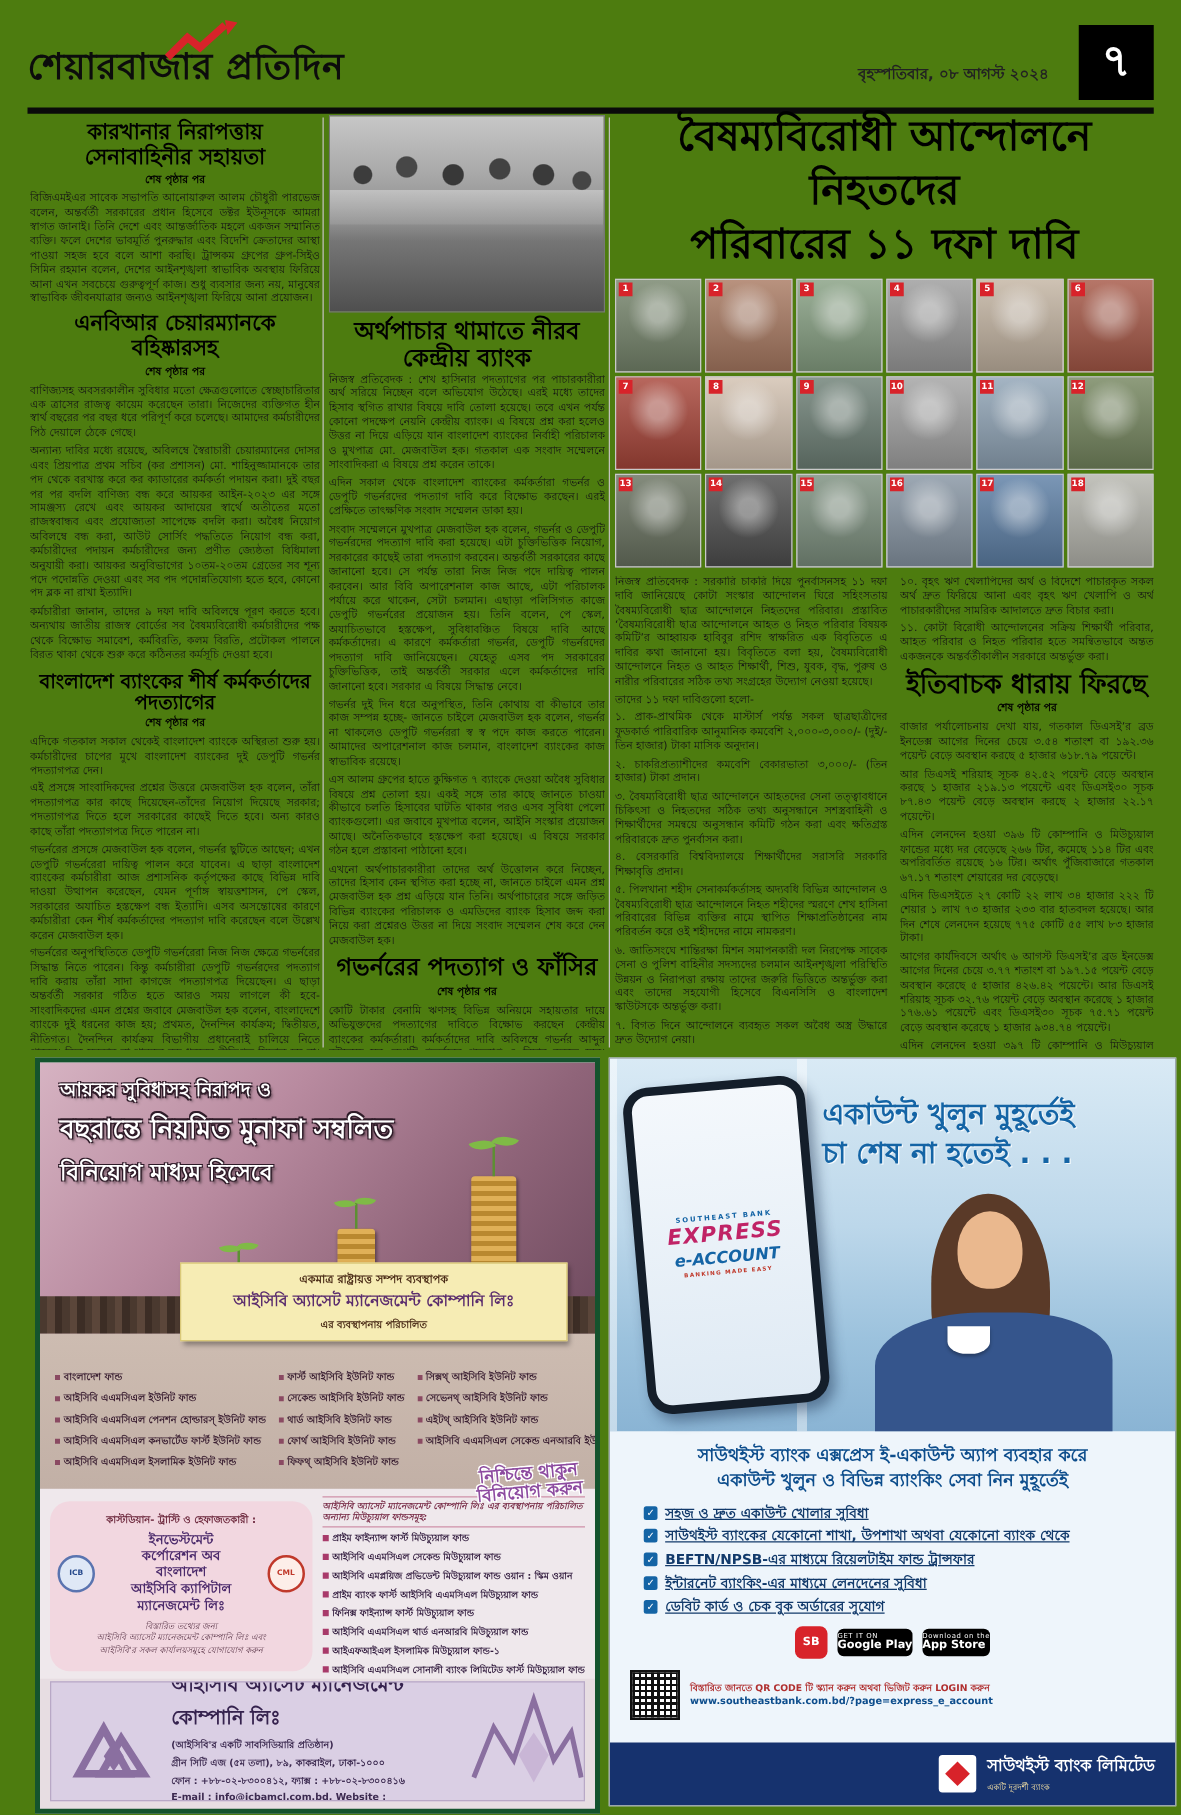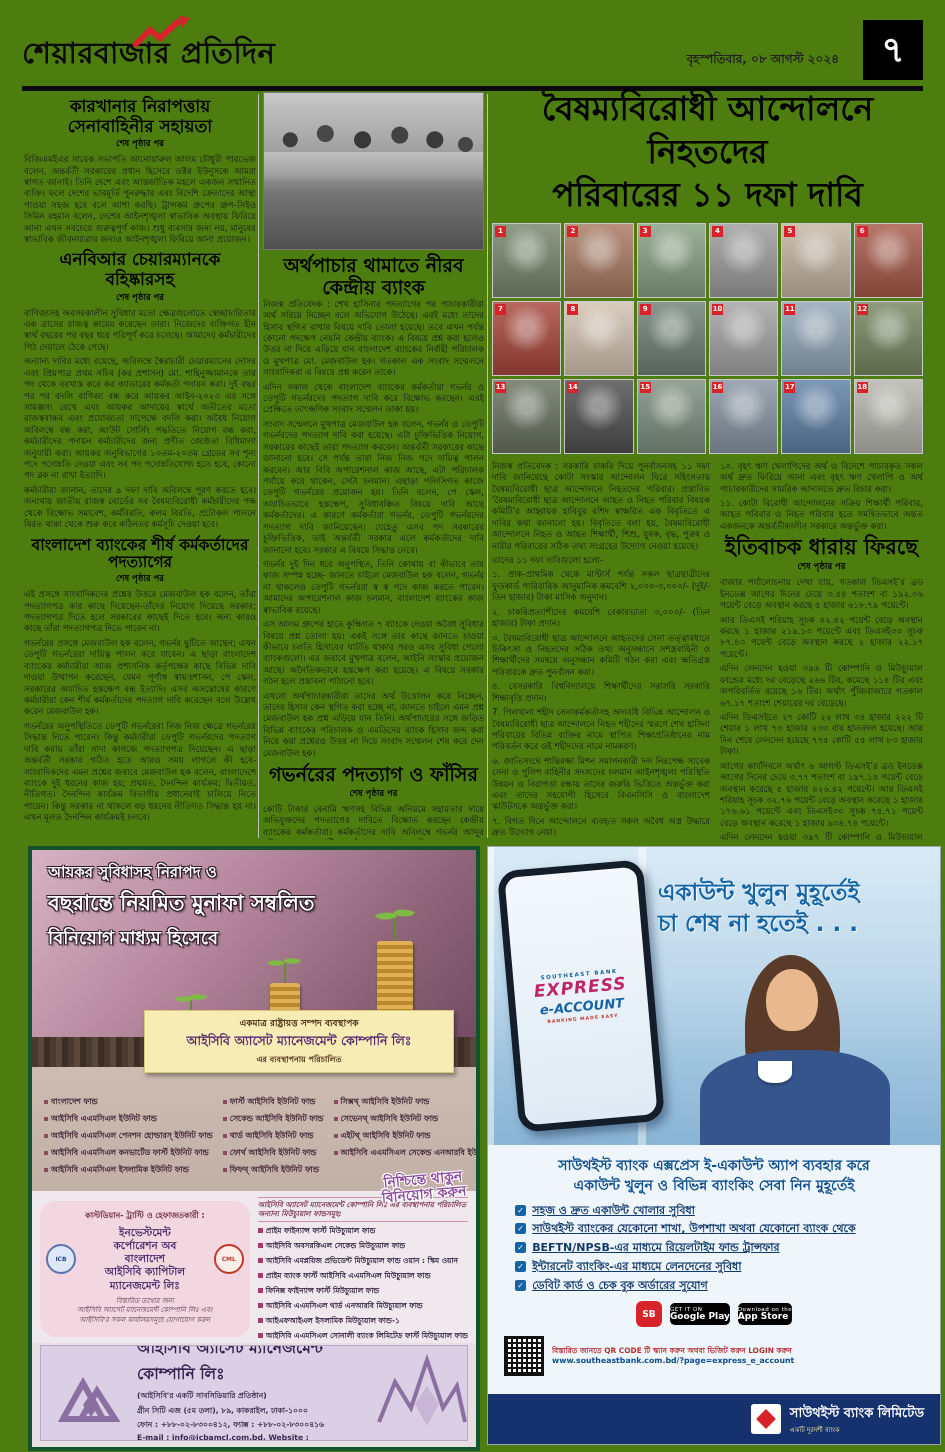--- a/index.html
+++ b/index.html
@@ -188,20 +188,21 @@
     <div class="cont">শেষ পৃষ্ঠার পর</div>
     <div>
         <p class="body">বাণিজ্যসহ অবসরকালীন সুবিধার মতো ক্ষেত্রগুলোতে স্বেচ্ছাচারিতার এক ত্রাসের রাজত্ব কায়েম করেছেন তারা। নিজেদের ব্যক্তিগত হীন স্বার্থ বছরের পর বছর ধরে পরিপূর্ণ করে চলেছে। আমাদের কর্মচারীদের পিঠ দেয়ালে ঠেকে গেছে।</p>
         <p class="body">অন্যান্য দাবির মধ্যে রয়েছে, অবিলম্বে স্বৈরাচারী চেয়ারম্যানের দোসর এবং প্রিয়পাত্র প্রথম সচিব (কর প্রশাসন) মো. শাহিনুজ্জামানকে তার পদ থেকে বরখাস্ত করে কর ক্যাডারের কর্মকর্তা পদায়ন করা। দুই বছর পর পর বদলি বাণিজ্য বন্ধ করে আয়কর আইন-২০২৩ এর সঙ্গে সামঞ্জস্য রেখে এবং আয়কর আদায়ের স্বার্থে অতীতের মতো রাজস্ববান্ধব এবং প্রযোজ্যতা সাপেক্ষে বদলি করা। অবৈধ নিয়োগ অবিলম্বে বন্ধ করা, আউট সোর্সিং পদ্ধতিতে নিয়োগ বন্ধ করা, কর্মচারীদের পদায়ন কর্মচারীদের জন্য প্রণীত জ্যেষ্ঠতা বিধিমালা অনুযায়ী করা। আয়কর অনুবিভাগের ১০তম-২০তম গ্রেডের সব শূন্য পদে পদোন্নতি দেওয়া এবং সব পদ পদোন্নতিযোগ্য হতে হবে, কোনো পদ ব্লক না রাখা ইত্যাদি।</p>
         <p class="body">কর্মচারীরা জানান, তাদের ৯ দফা দাবি অবিলম্বে পূরণ করতে হবে। অন্যথায় জাতীয় রাজস্ব বোর্ডের সব বৈষম্যবিরোধী কর্মচারীদের পক্ষ থেকে বিক্ষোভ সমাবেশ, কর্মবিরতি, কলম বিরতি, প্রটোকল পালনে বিরত থাকা থেকে শুরু করে কঠিনতর কর্মসূচি দেওয়া হবে।</p>
       </div>
 
     <h2 class="art-head" style="font-size:15.5px">বাংলাদেশ ব্যাংকের শীর্ষ কর্মকর্তাদের পদত্যাগের</h2>
     <div class="cont">শেষ পৃষ্ঠার পর</div>
     <div>
+        <p class="body">এদিকে গতকাল সকাল থেকেই বাংলাদেশ ব্যাংকে অস্থিরতা শুরু হয়। কর্মচারীদের চাপের মুখে বাংলাদেশ ব্যাংকের দুই ডেপুটি গভর্নর পদত্যাগপত্র দেন।</p>
         <p class="body">এই প্রসঙ্গে সাংবাদিকদের প্রশ্নের উত্তরে মেজবাউল হক বলেন, তাঁরা পদত্যাগপত্র কার কাছে দিয়েছেন-তাঁদের নিয়োগ দিয়েছে সরকার; পদত্যাগপত্র দিতে হলে সরকারের কাছেই দিতে হবে। অন্য কারও কাছে তাঁরা পদত্যাগপত্র দিতে পারেন না।</p>
         <p class="body">গভর্নরের প্রসঙ্গে মেজবাউল হক বলেন, গভর্নর ছুটিতে আছেন; এখন ডেপুটি গভর্নরেরা দায়িত্ব পালন করে যাবেন। এ ছাড়া বাংলাদেশ ব্যাংকের কর্মচারীরা আজ প্রশাসনিক কর্তৃপক্ষের কাছে বিভিন্ন দাবি দাওয়া উত্থাপন করেছেন, যেমন পূর্ণাঙ্গ স্বায়ত্তশাসন, পে স্কেল, সরকারের অযাচিত হস্তক্ষেপ বন্ধ ইত্যাদি। এসব অসন্তোষের কারণে কর্মচারীরা কেন শীর্ষ কর্মকর্তাদের পদত্যাগ দাবি করেছেন বলে উল্লেখ করেন মেজবাউল হক।</p>
         <p class="body">গভর্নরের অনুপস্থিতিতে ডেপুটি গভর্নরেরা নিজ নিজ ক্ষেত্রে গভর্নরের সিদ্ধান্ত নিতে পারেন। কিন্তু কর্মচারীরা ডেপুটি গভর্নরদের পদত্যাগ দাবি করায় তাঁরা সাদা কাগজে পদত্যাগপত্র দিয়েছেন। এ ছাড়া অন্তর্বর্তী সরকার গঠিত হতে আরও সময় লাগলে কী হবে- সাংবাদিকদের এমন প্রশ্নের জবাবে মেজবাউল হক বলেন, বাংলাদেশে ব্যাংকে দুই ধরনের কাজ হয়; প্রথমত, দৈনন্দিন কার্যক্রম; দ্বিতীয়ত, নীতিগত। দৈনন্দিন কার্যক্রম বিভাগীয় প্রধানেরাই চালিয়ে নিতে পারেন। কিন্তু সরকার না থাকলে বড় ধরনের নীতিগত সিদ্ধান্ত হয় না। এখন মূলত দৈনন্দিন কার্যক্রমই চলবে।</p>
       </div>
   </div>
 
   <div class="col2">
     <div class="pressphoto"></div>
     <h2 class="art-head mid">অর্থপাচার থামাতে নীরব কেন্দ্রীয় ব্যাংক</h2>
     <div>
@@ -299,21 +300,21 @@
       </div>
 
     <div class="lead-cols">
       <div class="lead-colA">
           <p class="body">নিজস্ব প্রতিবেদক : সরকারি চাকরি দিয়ে পুনর্বাসনসহ ১১ দফা দাবি জানিয়েছে কোটা সংস্কার আন্দোলন ঘিরে সহিংসতায় বৈষম্যবিরোধী ছাত্র আন্দোলনে নিহতদের পরিবার। প্রস্তাবিত ‘বৈষম্যবিরোধী ছাত্র আন্দোলনে আহত ও নিহত পরিবার বিষয়ক কমিটি’র আহ্বায়ক হাবিবুর রশিদ স্বাক্ষরিত এক বিবৃতিতে এ দাবির কথা জানানো হয়। বিবৃতিতে বলা হয়, বৈষম্যবিরোধী আন্দোলনে নিহত ও আহত শিক্ষার্থী, শিশু, যুবক, বৃদ্ধ, পুরুষ ও নারীর পরিবারের সঠিক তথ্য সংগ্রহের উদ্যোগ নেওয়া হয়েছে।</p>
           <p class="body">তাদের ১১ দফা দাবিগুলো হলো-</p>
           <p class="body">১. প্রাক-প্রাথমিক থেকে মাস্টার্স পর্যন্ত সকল ছাত্রছাত্রীদের ফুডকার্ড পারিবারিক আনুমানিক কমবেশি ২,০০০-৩,০০০/- (দুই/-তিন হাজার) টাকা মাসিক অনুদান।</p>
           <p class="body">২. চাকরিপ্রত্যাশীদের কমবেশি বেকারভাতা ৩,০০০/- (তিন হাজার) টাকা প্রদান।</p>
           <p class="body">৩. বৈষম্যবিরোধী ছাত্র আন্দোলনে আহতদের সেনা তত্ত্বাবধানে চিকিৎসা ও নিহতদের সঠিক তথ্য অনুসন্ধানে সশস্ত্রবাহিনী ও শিক্ষার্থীদের সমন্বয়ে অনুসন্ধান কমিটি গঠন করা এবং ক্ষতিগ্রস্ত পরিবারকে দ্রুত পুনর্বাসন করা।</p>
           <p class="body">৪. বেসরকারি বিশ্ববিদ্যালয়ে শিক্ষার্থীদের সরাসরি সরকারি শিক্ষাবৃত্তি প্রদান।</p>
-          <p class="body">7. পিলখানা শহীদ সেনাকর্মকর্তাসহ অদ্যবধি বিভিন্ন আন্দোলন ও বৈষম্যবিরোধী ছাত্র আন্দোলনে নিহত শহীদের স্মরণে শেখ হাসিনা পরিবারের বিভিন্ন ব্যক্তির নামে স্থাপিত শিক্ষাপ্রতিষ্ঠানের নাম পরিবর্তন করে ওই শহীদদের নামে নামকরণ।</p>
+          <p class="body">৫. পিলখানা শহীদ সেনাকর্মকর্তাসহ অদ্যবধি বিভিন্ন আন্দোলন ও বৈষম্যবিরোধী ছাত্র আন্দোলনে নিহত শহীদের স্মরণে শেখ হাসিনা পরিবারের বিভিন্ন ব্যক্তির নামে স্থাপিত শিক্ষাপ্রতিষ্ঠানের নাম পরিবর্তন করে ওই শহীদদের নামে নামকরণ।</p>
           <p class="body">৬. জাতিসংঘে শান্তিরক্ষা মিশন সমাপনকারী দল নিরপেক্ষ সাবেক সেনা ও পুলিশ বাহিনীর সদস্যদের চলমান আইনশৃঙ্খলা পরিস্থিতি উন্নয়ন ও নিরাপত্তা রক্ষায় তাদের জরুরি ভিত্তিতে অন্তর্ভুক্ত করা এবং তাদের সহযোগী হিসেবে বিএনসিসি ও বাংলাদেশ স্কাউটসকে অন্তর্ভুক্ত করা।</p>
           <p class="body">৭. বিগত দিনে আন্দোলনে ব্যবহৃত সকল অবৈধ অস্ত্র উদ্ধারে দ্রুত উদ্যোগ নেয়া।</p>
         </div>
       <div class="lead-colB">
         <div>
             <p class="body">১০. বৃহৎ ঋণ খেলাপিদের অর্থ ও বিদেশে পাচারকৃত সকল অর্থ দ্রুত ফিরিয়ে আনা এবং বৃহৎ ঋণ খেলাপি ও অর্থ পাচারকারীদের সামরিক আদালতে দ্রুত বিচার করা।</p>
             <p class="body">১১. কোটা বিরোধী আন্দোলনের সক্রিয় শিক্ষার্থী পরিবার, আহত পরিবার ও নিহত পরিবার হতে সমন্বিতভাবে অন্তত একজনকে অন্তর্বর্তীকালীন সরকারে অন্তর্ভুক্ত করা।</p>
           </div>
         <h2 class="art-head positive-head">ইতিবাচক ধারায় ফিরছে</h2>
         <div class="cont">শেষ পৃষ্ঠার পর</div>
@@ -395,21 +396,21 @@
         <div class="note">
           <div>বিস্তারিত তথ্যের জন্য</div>
           <div>আইসিবি অ্যাসেট ম্যানেজমেন্ট কোম্পানি লিঃ এবং</div>
           <div>আইসিবি'র সকল কার্যালয়সমূহে যোগাযোগ করুন</div>
         </div>
       </div>
       <div class="otherfunds">
         <div class="of-title">আইসিবি অ্যাসেট ম্যানেজমেন্ট কোম্পানি লিঃ এর ব্যবস্থাপনায় পরিচালিত অন্যান্য মিউচ্যুয়াল ফান্ডসমূহ:</div>
         <div>
             <div class="of-item">প্রাইম ফাইন্যান্স ফার্স্ট মিউচ্যুয়াল ফান্ড</div>
-            <div class="of-item">আইসিবি অবসরকিএল সেকেন্ড মিউচ্যুয়াল ফান্ড</div>
+            <div class="of-item">আইসিবি এএমসিএল সেকেন্ড মিউচ্যুয়াল ফান্ড</div>
             <div class="of-item">আইসিবি এমপ্লয়িজ প্রভিডেন্ট মিউচ্যুয়াল ফান্ড ওয়ান : স্কিম ওয়ান</div>
             <div class="of-item">প্রাইম ব্যাংক ফার্স্ট আইসিবি এএমসিএল মিউচ্যুয়াল ফান্ড</div>
             <div class="of-item">ফিনিক্স ফাইন্যান্স ফার্স্ট মিউচ্যুয়াল ফান্ড</div>
             <div class="of-item">আইসিবি এএমসিএল থার্ড এনআরবি মিউচ্যুয়াল ফান্ড</div>
             <div class="of-item">আইএফআইএল ইসলামিক মিউচ্যুয়াল ফান্ড-১</div>
             <div class="of-item">আইসিবি এএমসিএল সোনালী ব্যাংক লিমিটেড ফার্স্ট মিউচ্যুয়াল ফান্ড</div>
             <div class="of-item">আইসিবি এএমসিএল ফার্স্ট অগ্রণী ব্যাংক মিউচ্যুয়াল ফান্ড</div>
           </div>
       </div>
     </div>

